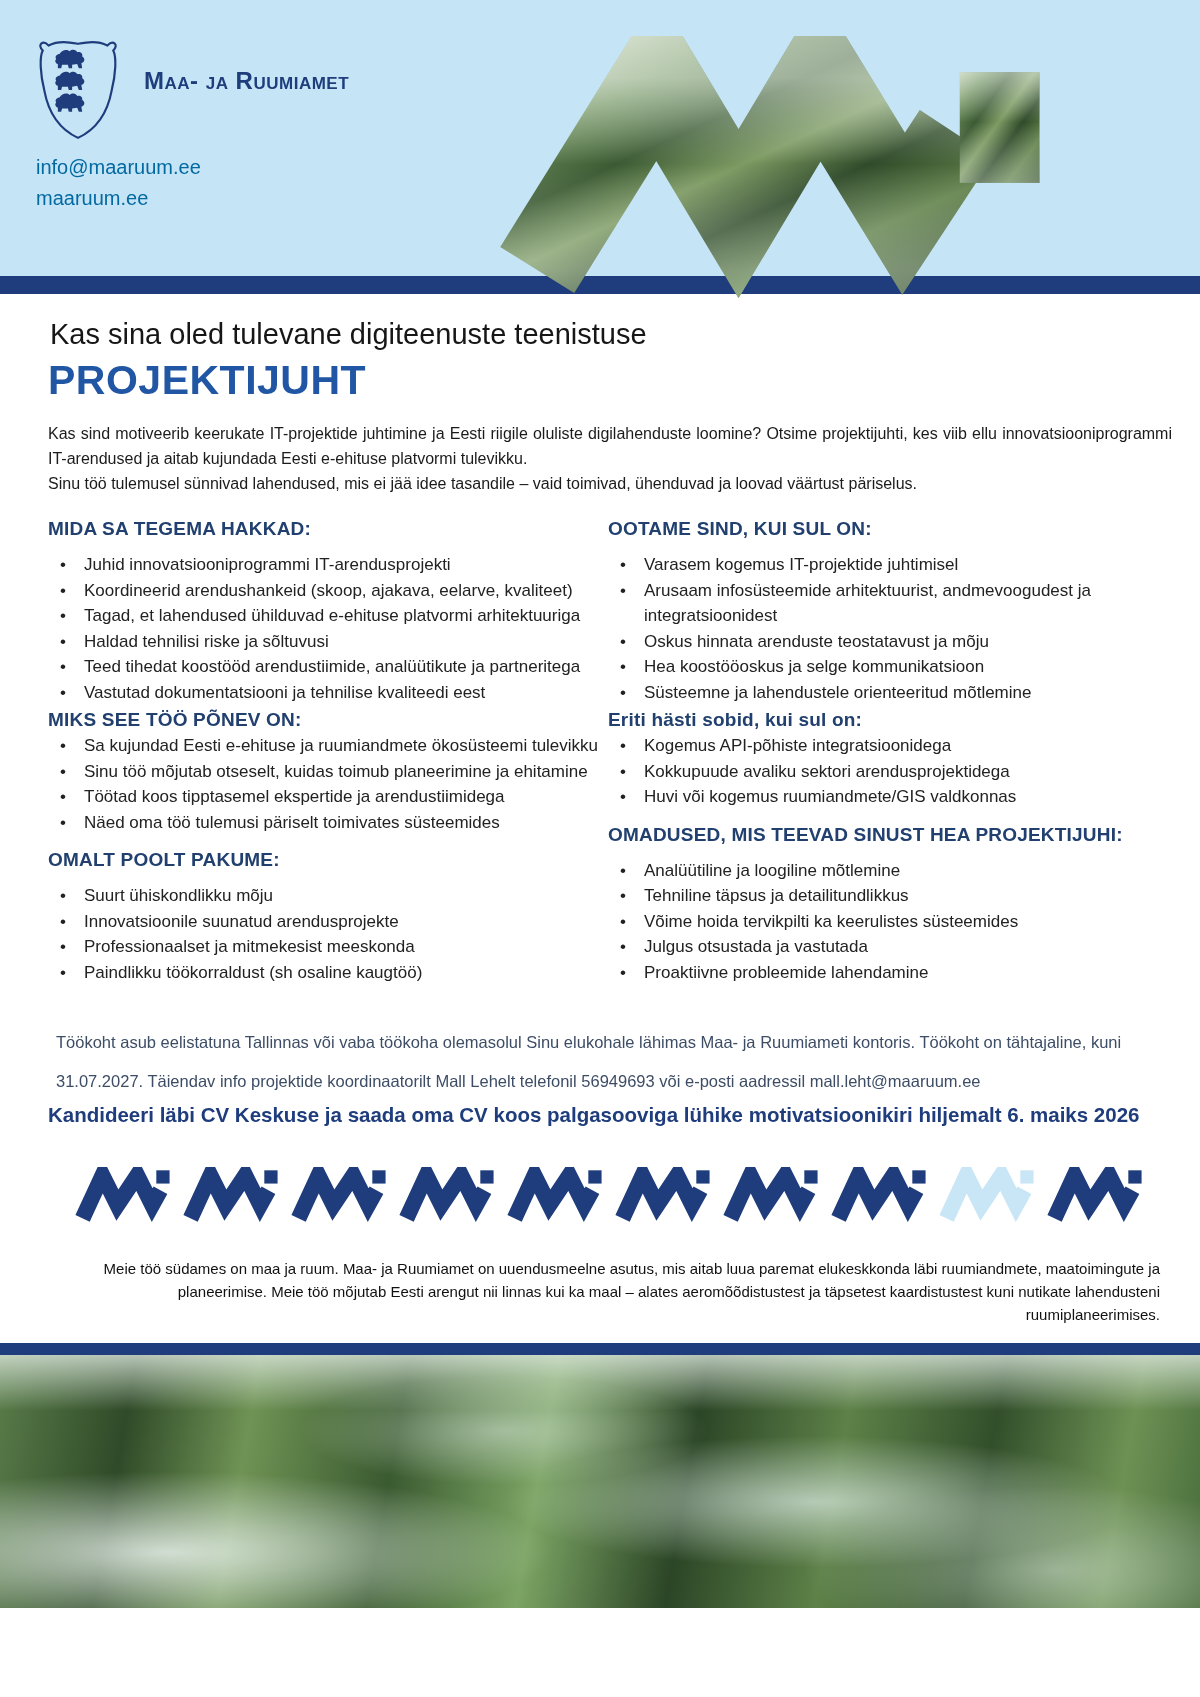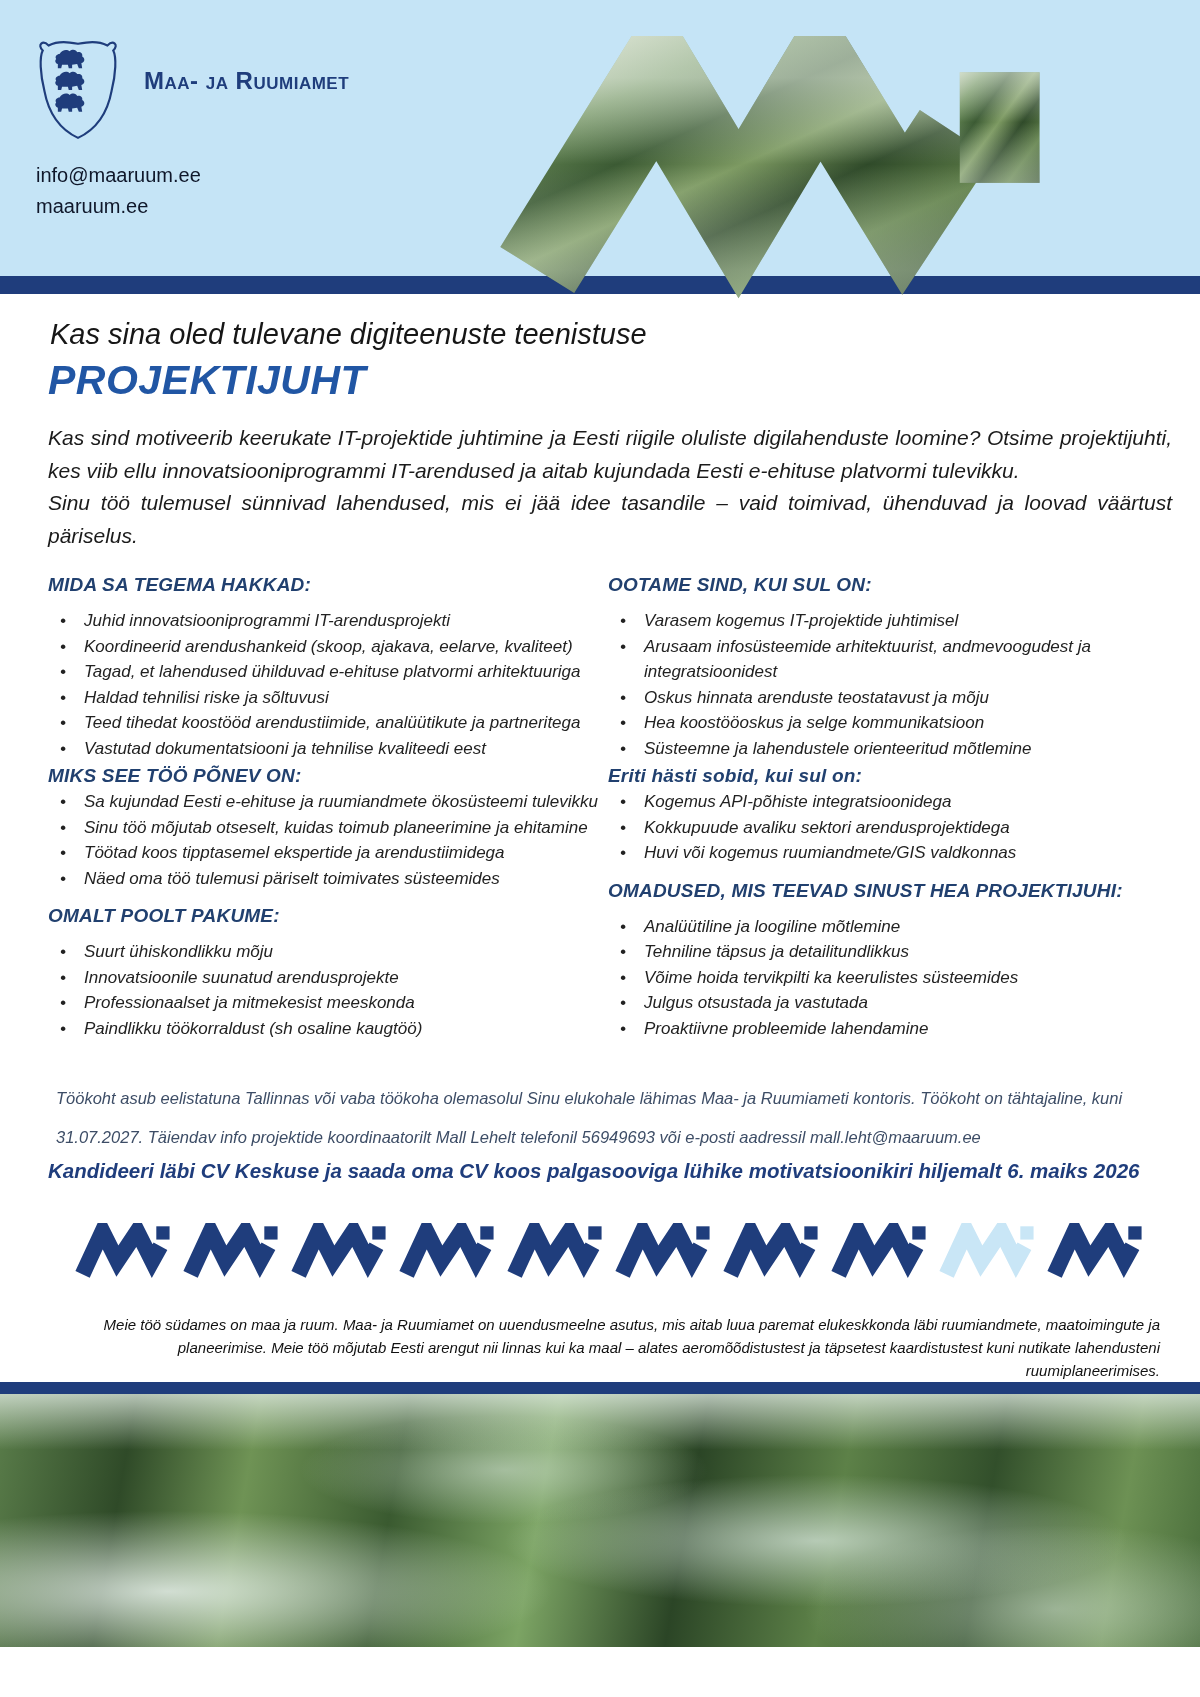--- a/index.html
+++ b/index.html
@@ -22,30 +22,30 @@
   
   .header{
     position:relative;height:276px;background:var(--header-bg);
   }
   .brand{position:absolute;top:36px;left:36px;display:flex;align-items:center;gap:24px;}
   .coa{width:84px;height:108px;color:var(--navy);}
   .org-name{
     font-variant:small-caps;font-weight:bold;font-size:24px;letter-spacing:.5px;
     color:var(--navy);margin-top:-18px;
   }
-  .contact{position:absolute;left:36px;bottom:54px;font-size:20px;color:#0f172a;line-height:1.55;}
+  .contact{position:absolute;left:36px;bottom:62px;font-size:20px;color:#0369a1;line-height:1.55;}
   .collage{position:absolute;top:36px;right:138px;width:578px;height:272px;}
   
   .bar{height:18px;background:var(--navy);}
   .bar.thin{height:12px;}
   
-  .content{padding:14px 28px 0 48px;min-height:1049px;font-style:italic;}
+  .content{padding:14px 28px 0 48px;min-height:1049px;}
   .kicker{font-size:29px;color:#161616;margin:10px 0 6px 2px;font-weight:400;}
   .job-title{font-size:41px;font-weight:bold;color:var(--title-blue);letter-spacing:.5px;margin:2px 0 18px 0;}
-  .lead p{font-size:21px;line-height:1.55;text-align:justify;color:#1b1b1b;}
+  .lead p{font-size:16px;line-height:1.55;text-align:justify;color:#1b1b1b;}
   .cols{display:grid;grid-template-columns:1fr 1fr;margin-top:22px;padding-right:4px;}
   .sec-heading{
     font-size:19px;font-weight:bold;color:var(--heading-navy);letter-spacing:.2px;
   }
   .sec.gap .sec-heading{margin-bottom:12px;}
   .sec{margin-bottom:4px;}
   .sec ul{list-style:none;margin:2px 0 2px 8px;}
   .sec li{
     position:relative;font-size:17px;line-height:1.5;padding-left:28px;color:#222;
   }

